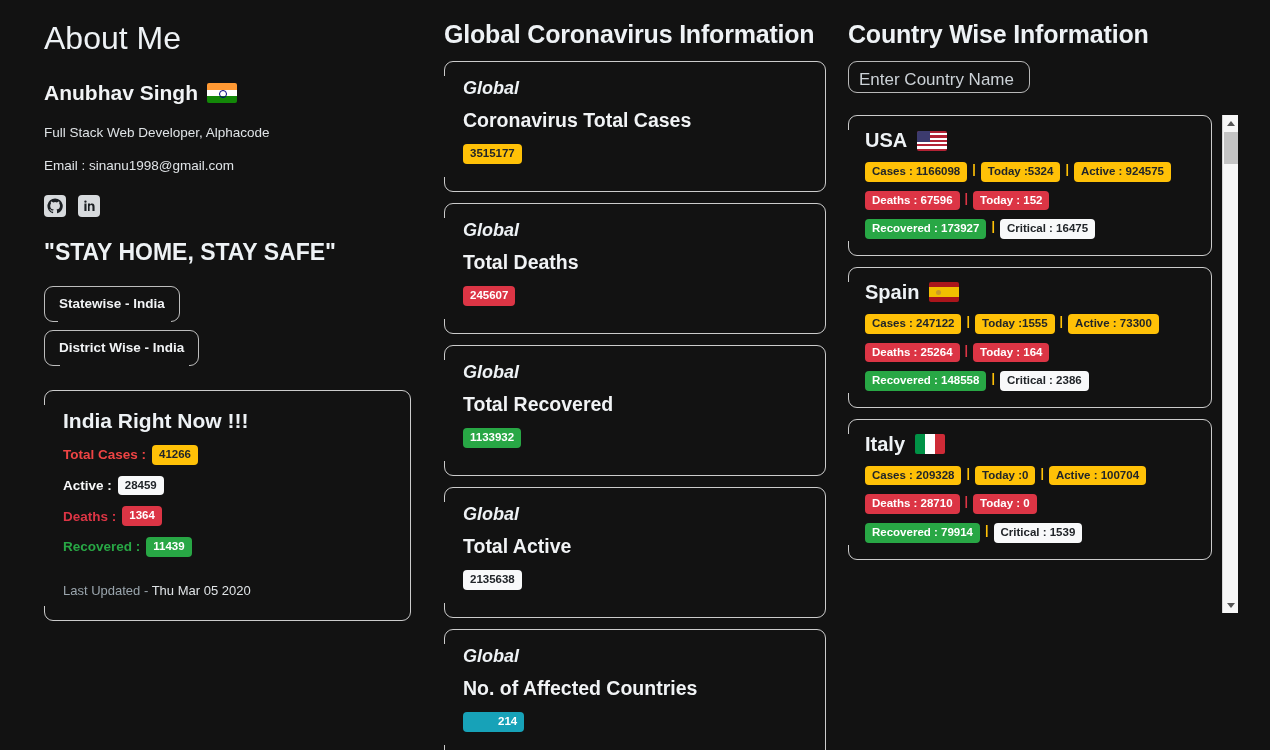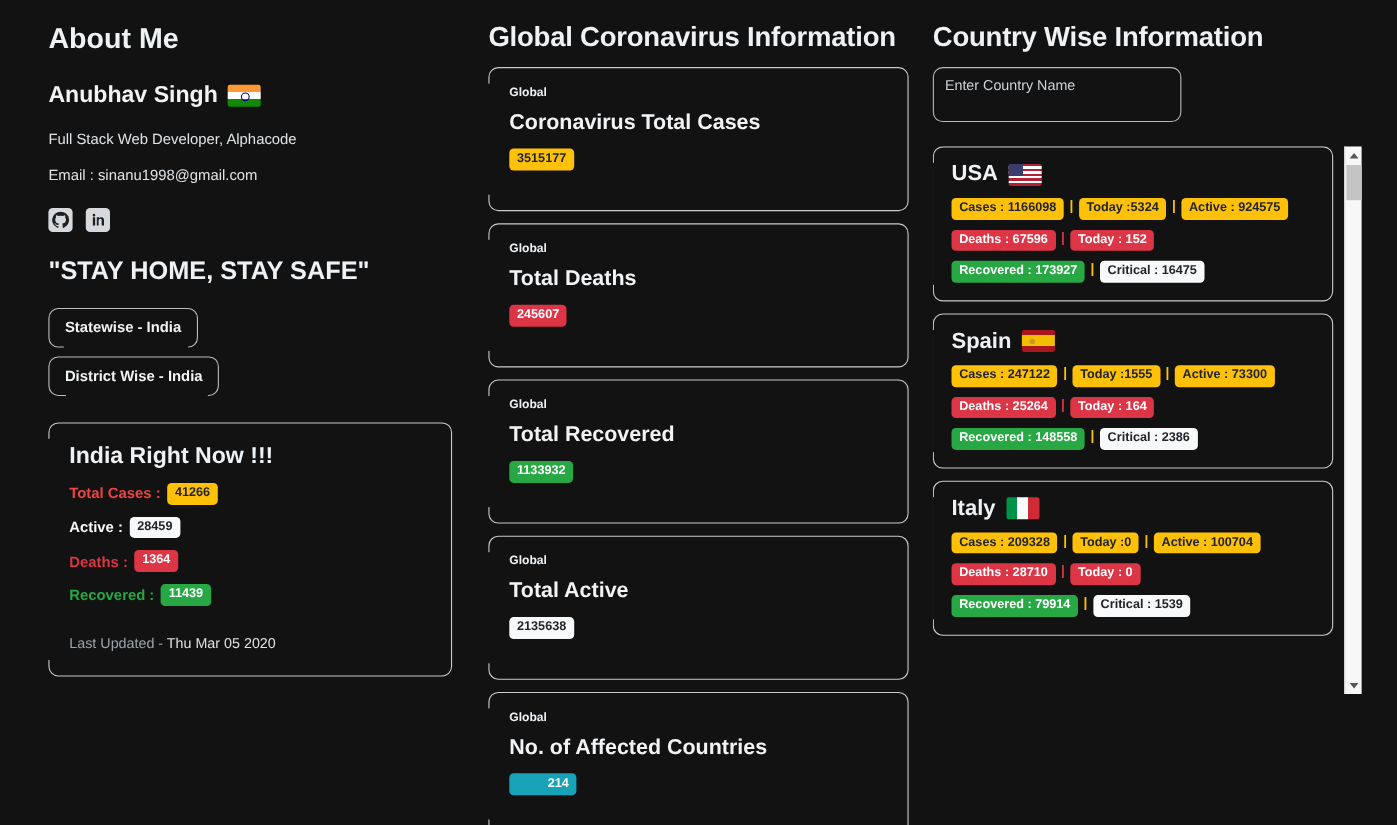--- a/index.html
+++ b/index.html
@@ -29,22 +29,22 @@
 
   
   h1.sect-title {
     font-size: 25px;
     font-weight: bold;
     color: #eef2f5;
     margin: 0 0 12px 0;
     letter-spacing: -0.2px;
   }
   .about-title {
-    font-size: 26px;
-    font-weight: bold;
+    font-size: 32px;
+    font-weight: normal;
     color: #eef2f5;
     margin: 0 0 24px 0;
   }
   .name-line {
     font-size: 21px;
     font-weight: bold;
     color: #f1f3f5;
     margin: 0 0 20px 0;
     display: flex;
     align-items: center;
@@ -207,43 +207,44 @@
   .badge-info    { background:#17a2b8; color:#ffffff;padding-left:35px; }
 
   
   .gcard {
     width: 382px;
     height: 131px;
     margin-bottom: 11px;
     padding: 16px 18px;
   }
   .gcard .sub {
-    font-size: 11px;
+    font-size: 18px;
     font-weight: bold;
     color: #eef2f5;
     margin: 0 0 10px 0;
+    font-style: italic;
   }
   .gcard .gtitle {
     font-size: 19.5px;
     font-weight: bold;
     color: #f1f3f5;
     margin: 0 0 11px 0;
   }
 
   
   .search-wrap { margin-bottom: 22px; }
   .search-input {
-    width: 226px;
-    padding: 8px 10px 25px 10px;
+    width: 182px;
+    padding: 8px 10px 2px 10px;
     background: transparent;
     border: 1px solid rgba(255,255,255,0.70);
     border-radius: 9px;
     color: #e9ecef;
     font-family: "Liberation Sans", sans-serif;
-    font-size: 13px;
+    font-size: 17px;
     outline: none;
   }
   .search-input::placeholder { color: #ccd2d7; opacity: 1; }
 
   .country-scroll {
     position: relative;
     width: 390px;
     height: 498px;
     overflow: hidden;
   }

